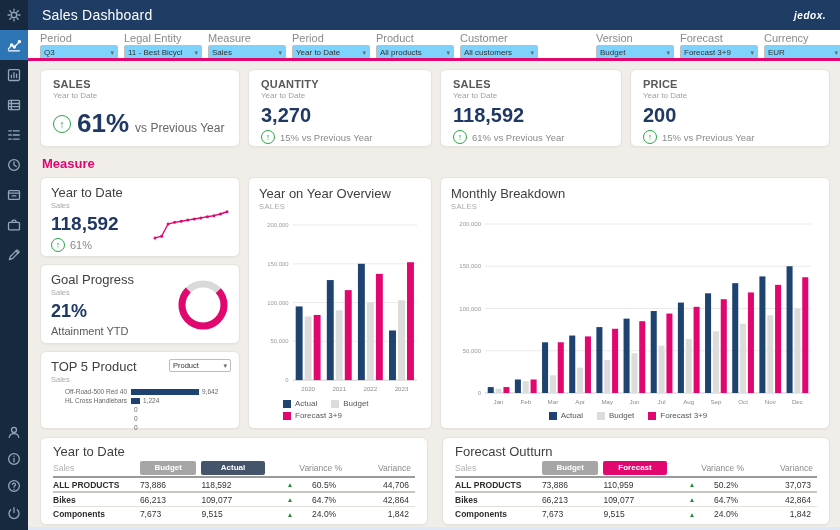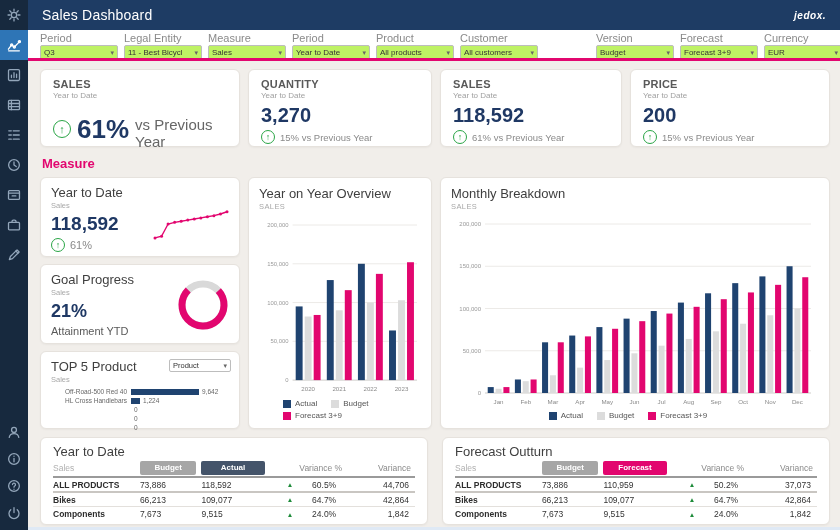--- a/index.html
+++ b/index.html
@@ -18,38 +18,38 @@
   
   .main { flex:1; display:flex; flex-direction:column; position:relative; min-width:0; }
   .titlebar { height:30px; background:#1e3c64; color:#fff; display:flex; align-items:center; padding:0 14px; flex-shrink:0; }
   .titlebar .title { font-size:14px; letter-spacing:.2px; }
   .titlebar .logo { margin-left:auto; font-size:10px; font-weight:bold; font-style:italic; letter-spacing:.5px; }
 
   .filterbar { height:28px; background:#ffffff; display:flex; align-items:flex-start; padding:2px 0 0 12px; column-gap:6px; flex-shrink:0; }
   .filter-group { width:78px; flex-shrink:0; }
   .filter-group:nth-child(7) { margin-left:52px; }
   .filter-label { font-size:11px; color:#8a8a8a; margin-bottom:1px; }
-  .filter-select { height:15px; border:1px solid #bdbdbd; border-radius:2px; background:#bef264; display:flex; align-items:center; padding:0 3px; cursor:pointer; }
+  .filter-select { height:15px; border:1px solid #bdbdbd; border-radius:2px; background:#7dd3fc; display:flex; align-items:center; padding:0 3px; cursor:pointer; }
   .filter-select .val { font-size:8px; color:#333; white-space:nowrap; overflow:hidden; flex:1; }
   .filter-select .chev { font-size:7px; color:#666; margin-left:2px; }
 
   .accent-line { height:3px; background:#e2066f; flex-shrink:0; }
 
   .content { flex:1; padding:8px 10px 0 12px; overflow:hidden; }
 
   .card { background:#fff; border:1px solid #e6e2dd; border-radius:6px; box-shadow:0 1px 2px rgba(0,0,0,.04); }
 
   
   .kpi-row { display:grid; grid-template-columns:200px 184px 182px 1fr; gap:8px; }
   .kpi-card { height:78px; padding:8px 12px; }
   .kpi-title { font-size:11px; color:#595959; font-weight:bold; letter-spacing:.2px; }
   .kpi-sub { font-size:8px; color:#a0a0a0; margin-top:1px; }
   .kpi-bigrow { display:flex; align-items:center; gap:6px; margin-top:8px; }
   .kpi-bigpct { font-size:26px; font-weight:bold; color:#1f3864; }
-  .kpi-suffix { font-size:15px; color:#666; margin-top:8px; }
+  .kpi-suffix { font-size:12px; color:#666; margin-top:8px; }
   .kpi-value { font-size:20px; font-weight:bold; color:#1f3864; margin-top:4px; }
   .kpi-changerow { display:flex; align-items:center; gap:5px; margin-top:3px; font-size:9.5px; color:#8a8a8a; }
   .arrow-circle { width:14px; height:14px; border:1.5px solid #2aa546; border-radius:50%; color:#2aa546; font-size:9px; font-weight:bold; display:flex; align-items:center; justify-content:center; flex-shrink:0; }
   .arrow-circle.big { width:18px; height:18px; font-size:11px; }
 
   
   .section-title { font-size:13px; font-weight:bold; color:#e2066f; margin:9px 0 6px 2px; }
   .main-grid { display:grid; grid-template-columns:200px 184px 1fr; gap:8px; }
   .col-left { display:flex; flex-direction:column; gap:7px; }
 

